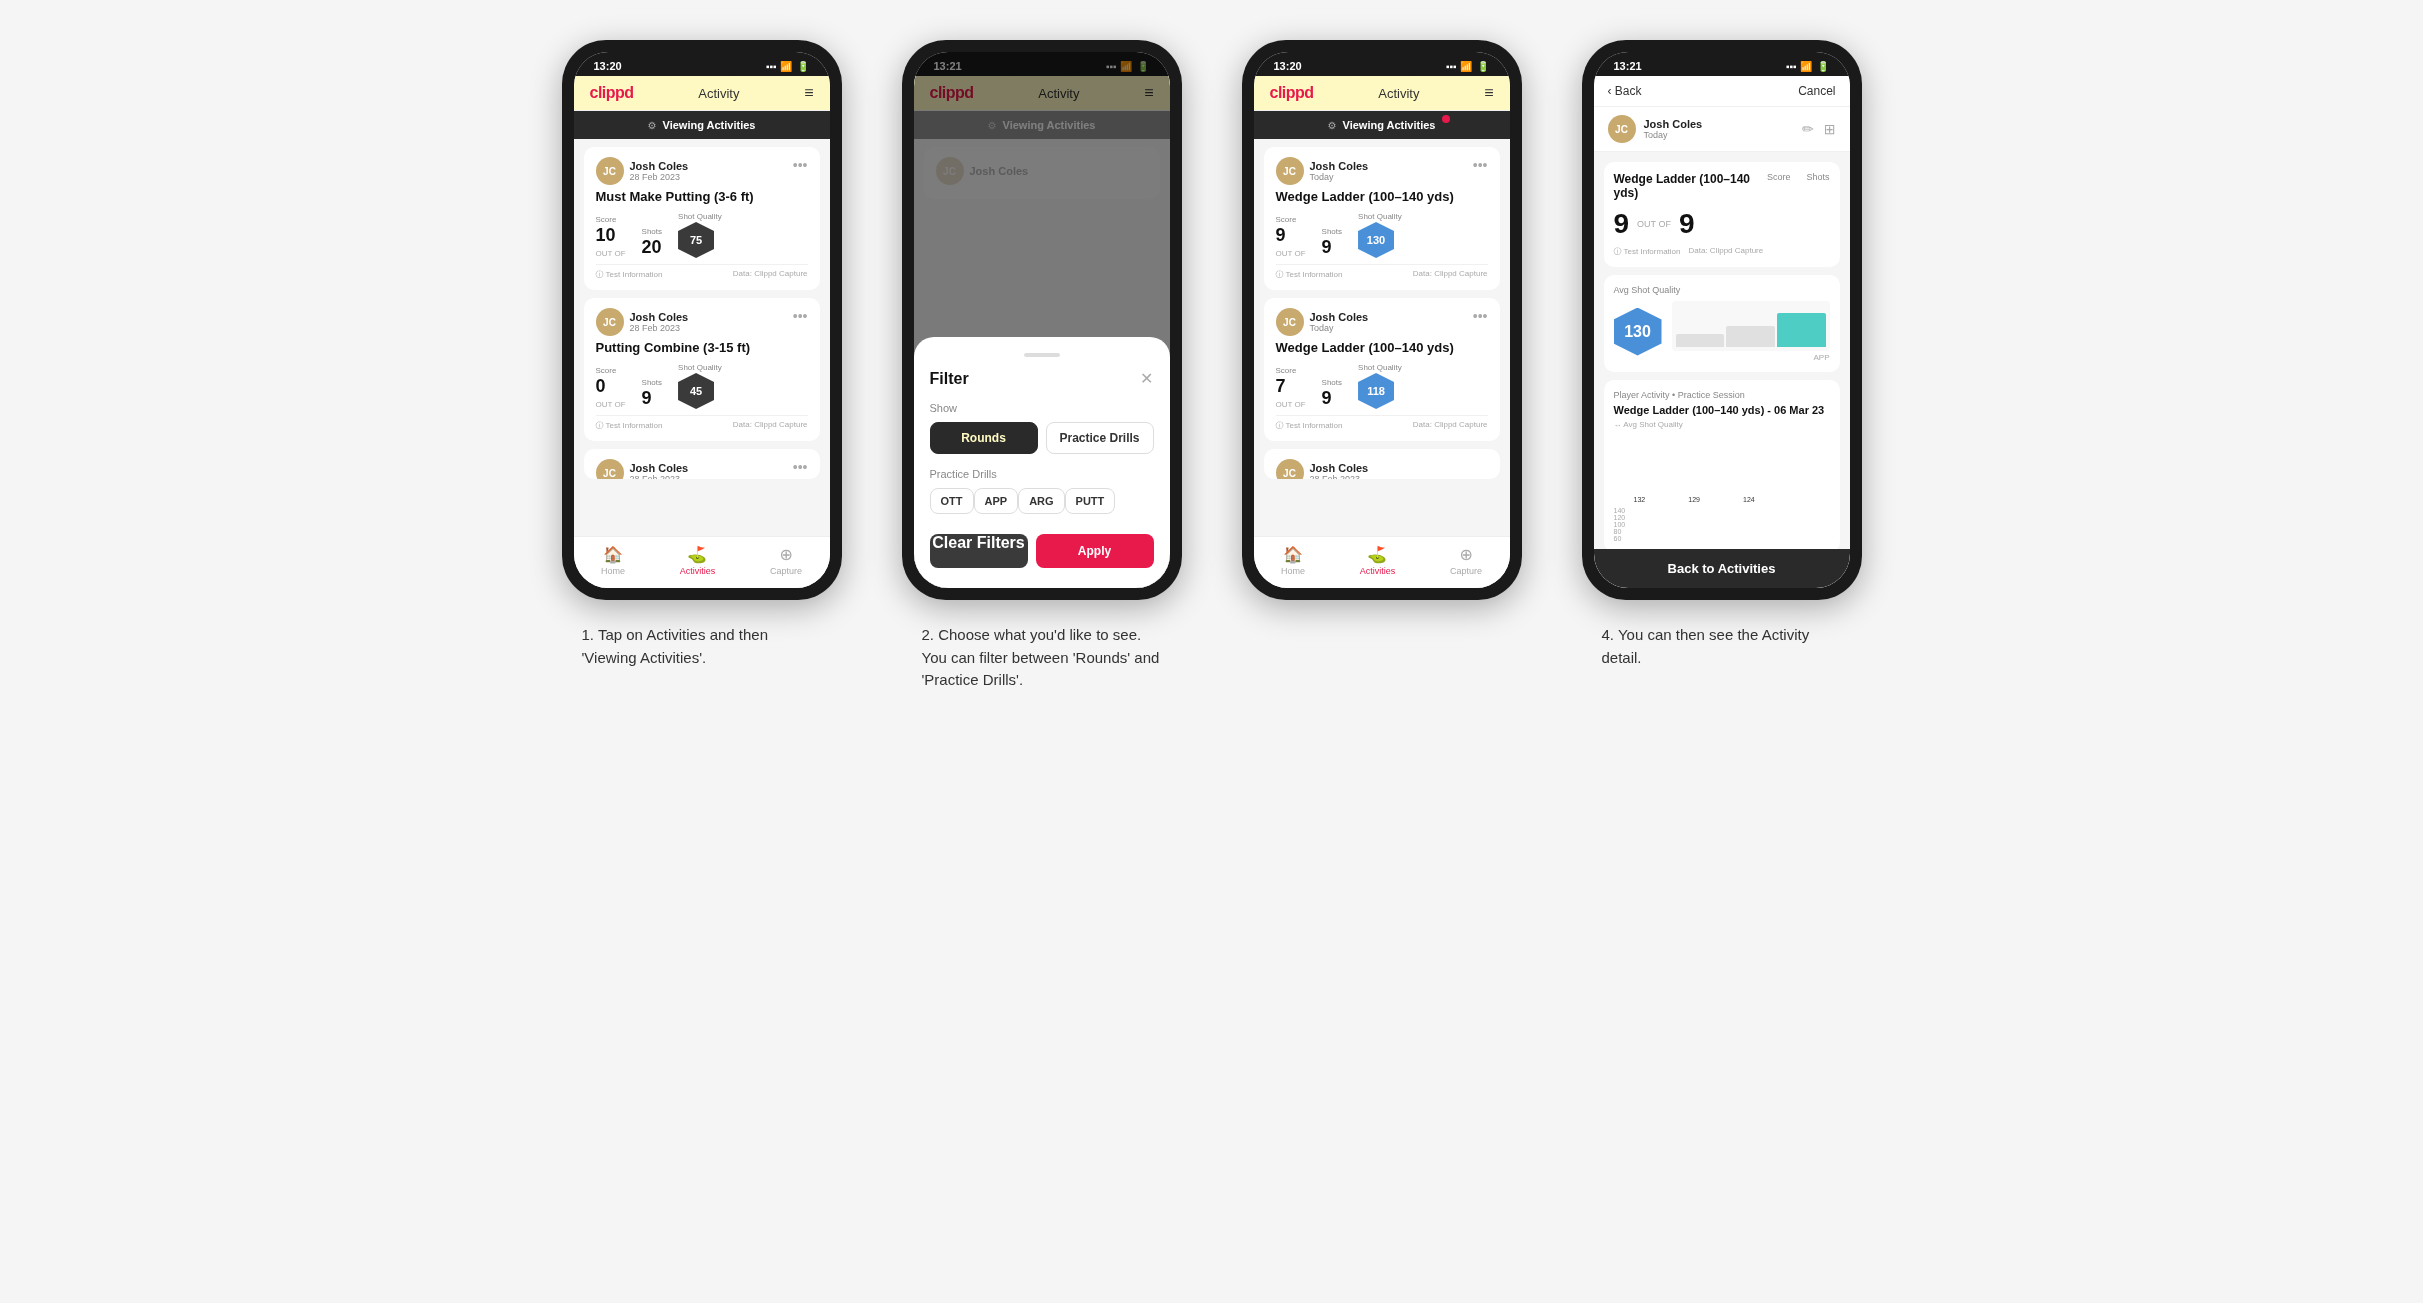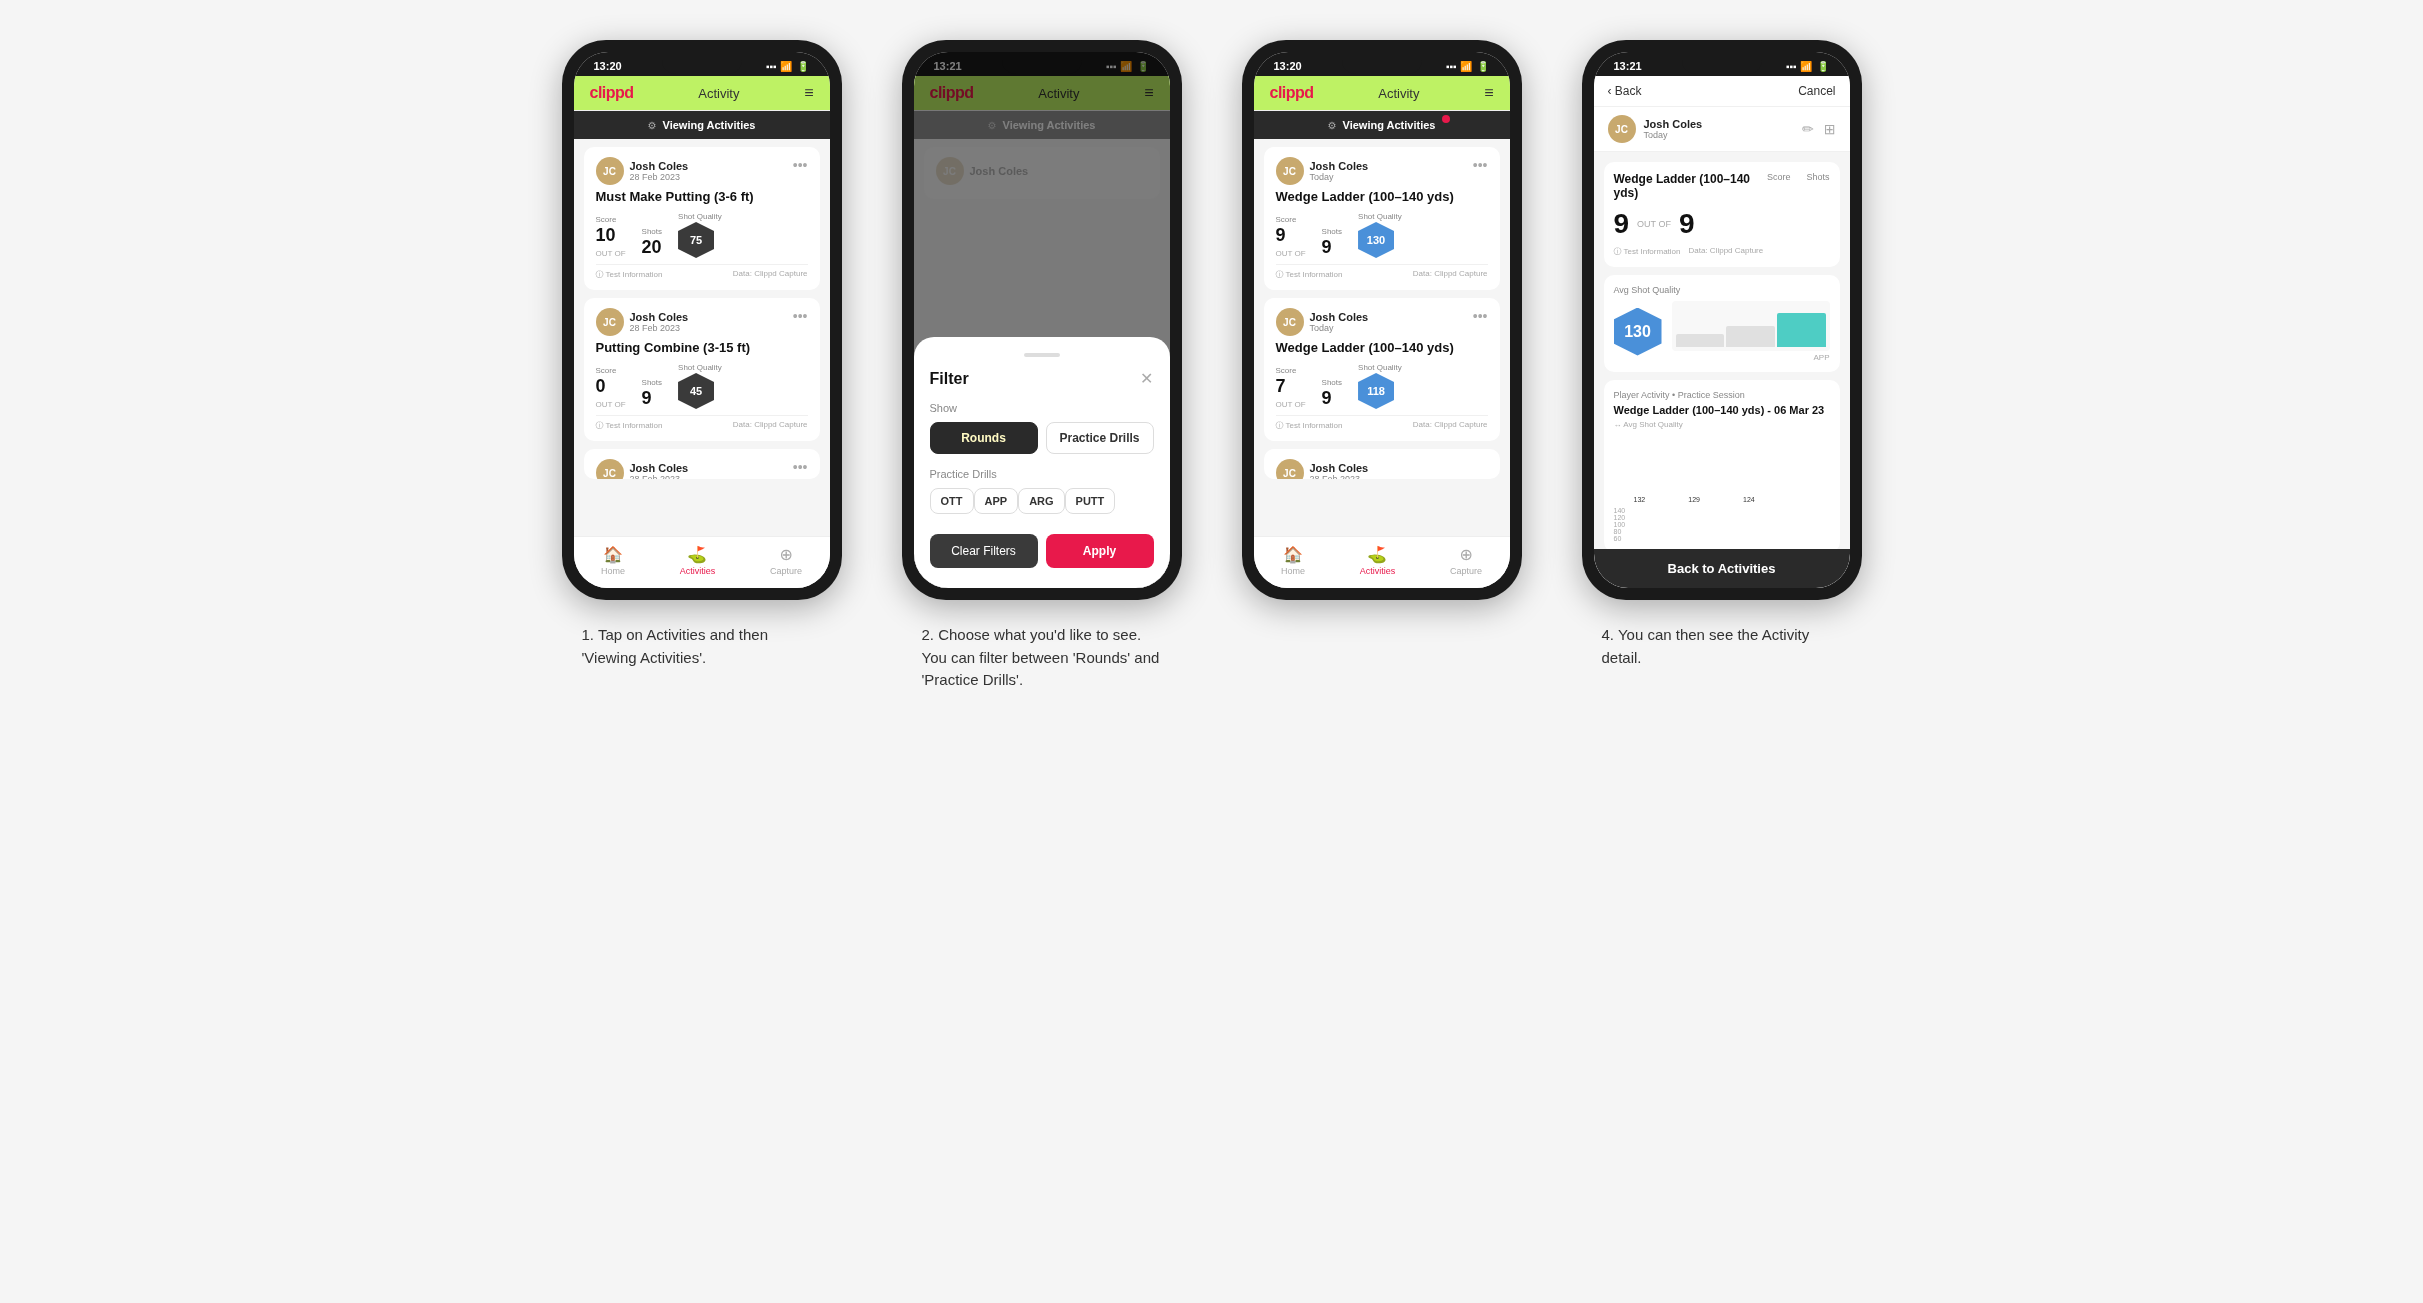--- a/index.html
+++ b/index.html
@@ -61,21 +61,21 @@
       position: absolute;
       top: 0;
       left: 50%;
       transform: translateX(-50%);
       width: 80px;
       height: 22px;
       background: #1a1a1a;
       border-radius: 0 0 14px 14px;
     }
     .nav-bar {
-      background: #bef264;
+      background: #fef9c3;
       display: flex;
       justify-content: space-between;
       align-items: center;
       padding: 8px 16px;
       border-bottom: 1px solid #f0f0f0;
       flex-shrink: 0;
     }
     .nav-logo {
       color: #e8194b;
       font-weight: 900;
@@ -263,26 +263,25 @@
       font-size: 11px;
       font-weight: 600;
       color: #333;
     }
     .filter-actions {
       display: flex;
       gap: 8px;
     }
     .btn-clear {
       flex: 1;
-      padding: 10px;
       border-radius: 8px;
       background: #3a3a3a;
       color: #fff;
-      font-size: 12px;
-      font-weight: 400;
+      font-size: 16px;
+      font-weight: 700;
       text-align: center;
     }
     .btn-apply {
       flex: 1;
       padding: 10px;
       border-radius: 8px;
       background: #e8194b;
       color: #fff;
       font-size: 12px;
       font-weight: 700;

